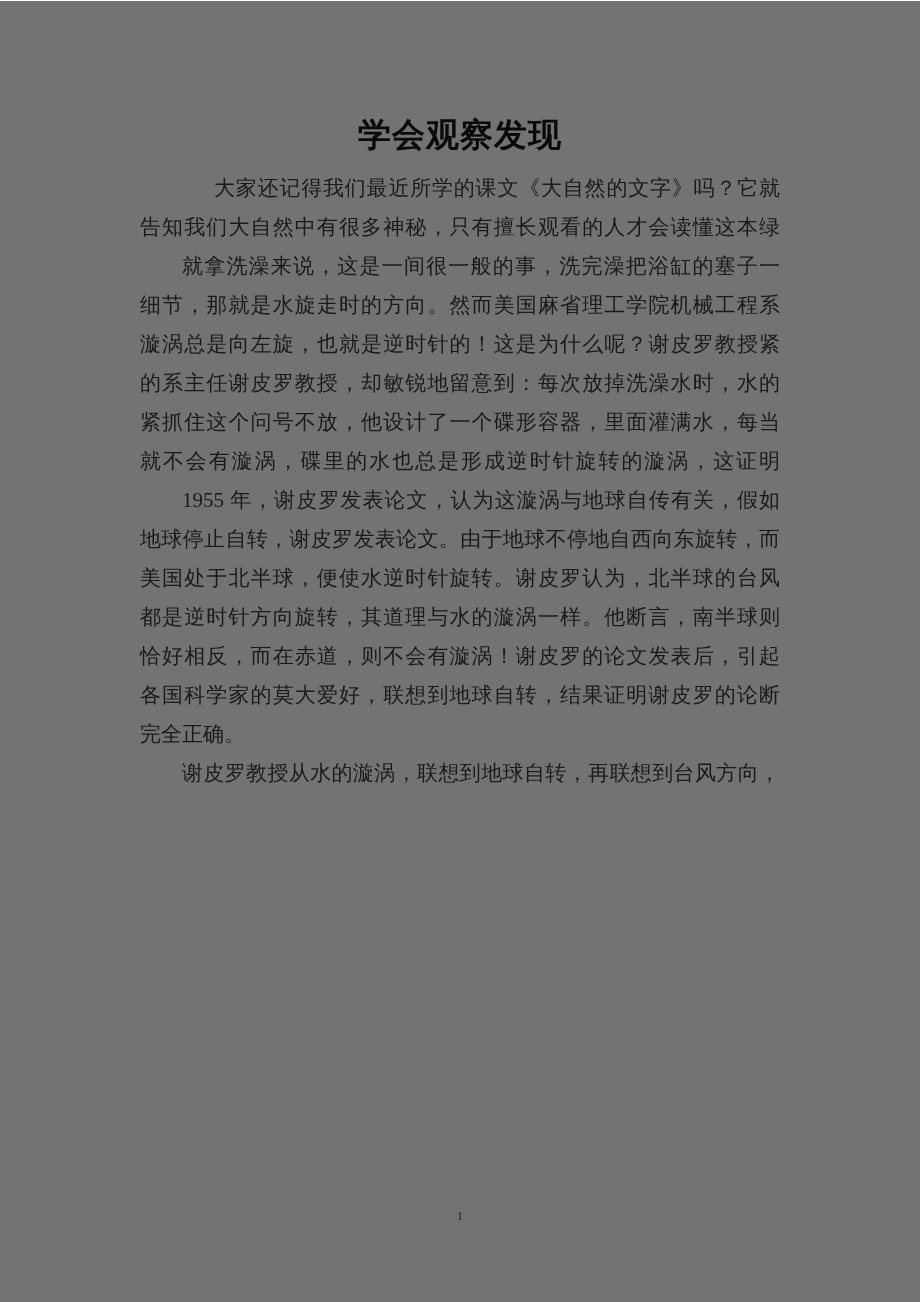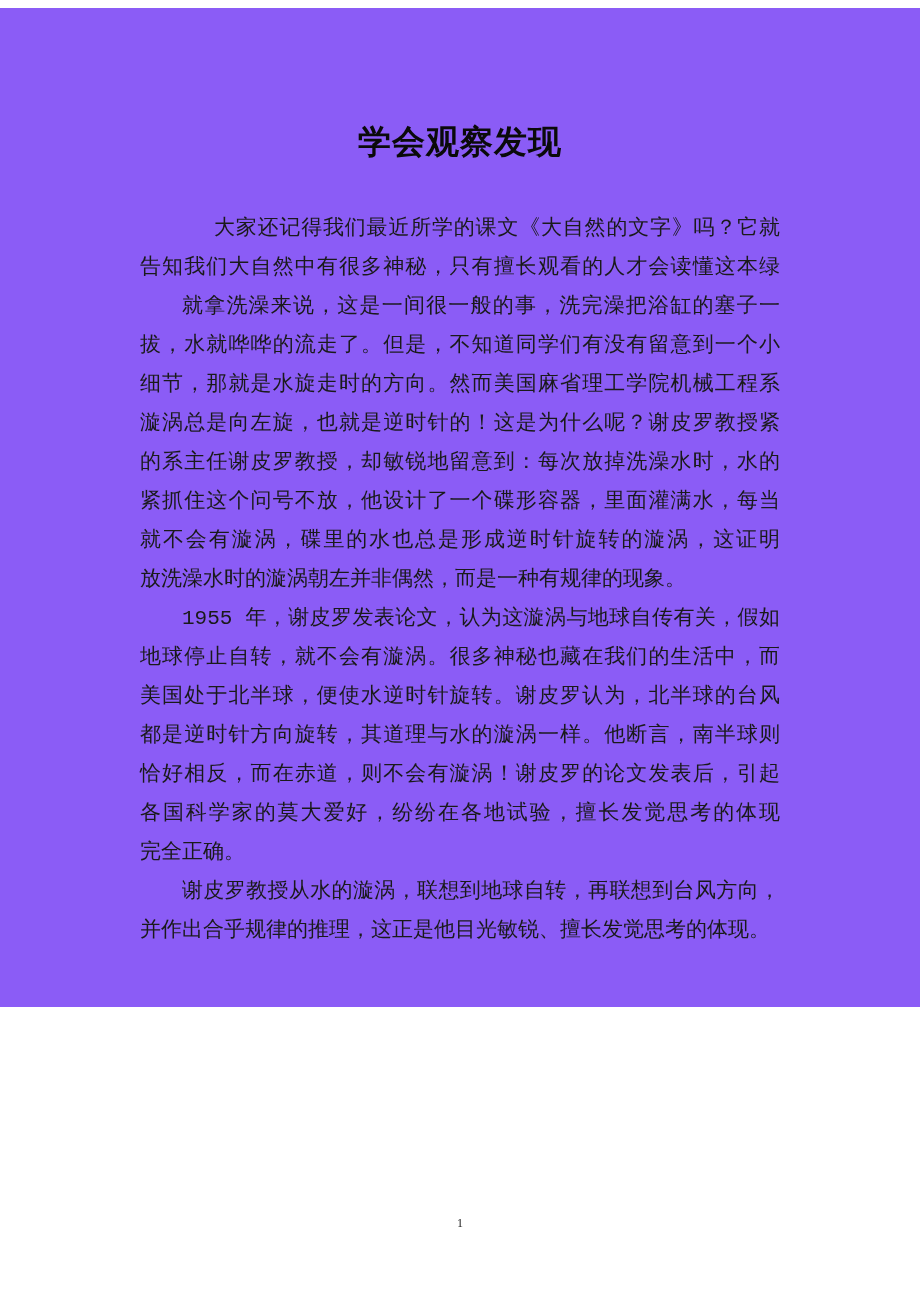--- a/index.html
+++ b/index.html
@@ -9,48 +9,47 @@
     }
     body {
       width: 920px;
       height: 1302px;
       position: relative;
       overflow: hidden;
       color: #111111;
     }
     .page {
       position: absolute;
-      left: 0; top: 8px;
+      left: 0; top: 1px;
       width: 920px;
-      height: 999px;
-      background: #8b5cf6;
+      height: 1302px;
+      background: #737373;
     }
     .title {
       position: absolute;
       top: 112px;
       left: 0;
       width: 920px;
       text-align: center;
       font-family: "DejaVu Sans", "Liberation Sans", sans-serif;
       font-weight: bold;
       font-size: 33px;
       line-height: 44px;
       letter-spacing: 1px;
       color: #0a0a0a;
     }
     .body-text {
       position: absolute;
       left: 140px;
       top: 168px;
       width: 640px;
-      font-family: Liberation Mono, monospace;
+      font-family: Liberation Serif, serif;
       font-size: 21px;
       line-height: 39px;
       color: #1a1a1a;
-      margin-top: 33px;
     }
     .line {
       display: block;
       white-space: nowrap;
       height: 39px;
       text-align: justify;
       text-align-last: justify;
     }
     .line.last {
       text-align-last: left;
@@ -80,39 +79,36 @@
 
   <div class="body-text">
 
     <div>
       <span class="line indent1">大家还记得我们最近所学的课文《大自然的文字》吗？它就</span>
       <span class="line">告知我们大自然中有很多神秘，只有擅长观看的人才会读懂这本绿</span>
     </div>
 
     <div>
       <span class="line indent2">就拿洗澡来说，这是一间很一般的事，洗完澡把浴缸的塞子一</span>
-      <span class="line">拔，水就哗哗的流走了。但是，不知道同学们有没有留意到一个小</span>
       <span class="line">细节，那就是水旋走时的方向。然而美国麻省理工学院机械工程系</span>
       <span class="line">漩涡总是向左旋，也就是逆时针的！这是为什么呢？谢皮罗教授紧</span>
       <span class="line">的系主任谢皮罗教授，却敏锐地留意到：每次放掉洗澡水时，水的</span>
       <span class="line">紧抓住这个问号不放，他设计了一个碟形容器，里面灌满水，每当</span>
       <span class="line">就不会有漩涡，碟里的水也总是形成逆时针旋转的漩涡，这证明</span>
-      <span class="line last">放洗澡水时的漩涡朝左并非偶然，而是一种有规律的现象。</span>
     </div>
 
     <div>
       <span class="line indent2">1955 年，谢皮罗发表论文，认为这漩涡与地球自传有关，假如</span>
-      <span class="line">地球停止自转，就不会有漩涡。很多神秘也藏在我们的生活中，而</span>
+      <span class="line">地球停止自转，谢皮罗发表论文。由于地球不停地自西向东旋转，而</span>
       <span class="line">美国处于北半球，便使水逆时针旋转。谢皮罗认为，北半球的台风</span>
       <span class="line">都是逆时针方向旋转，其道理与水的漩涡一样。他断言，南半球则</span>
       <span class="line">恰好相反，而在赤道，则不会有漩涡！谢皮罗的论文发表后，引起</span>
-      <span class="line">各国科学家的莫大爱好，纷纷在各地试验，擅长发觉思考的体现</span>
+      <span class="line">各国科学家的莫大爱好，联想到地球自转，结果证明谢皮罗的论断</span>
       <span class="line last">完全正确。</span>
     </div>
 
     <div>
       <span class="line indent2">谢皮罗教授从水的漩涡，联想到地球自转，再联想到台风方向，</span>
-      <span class="line last">并作出合乎规律的推理，这正是他目光敏锐、擅长发觉思考的体现。</span>
     </div>
   </div>
 
   <div class="page-number">1</div>
 </div>
 
 </body></html>

